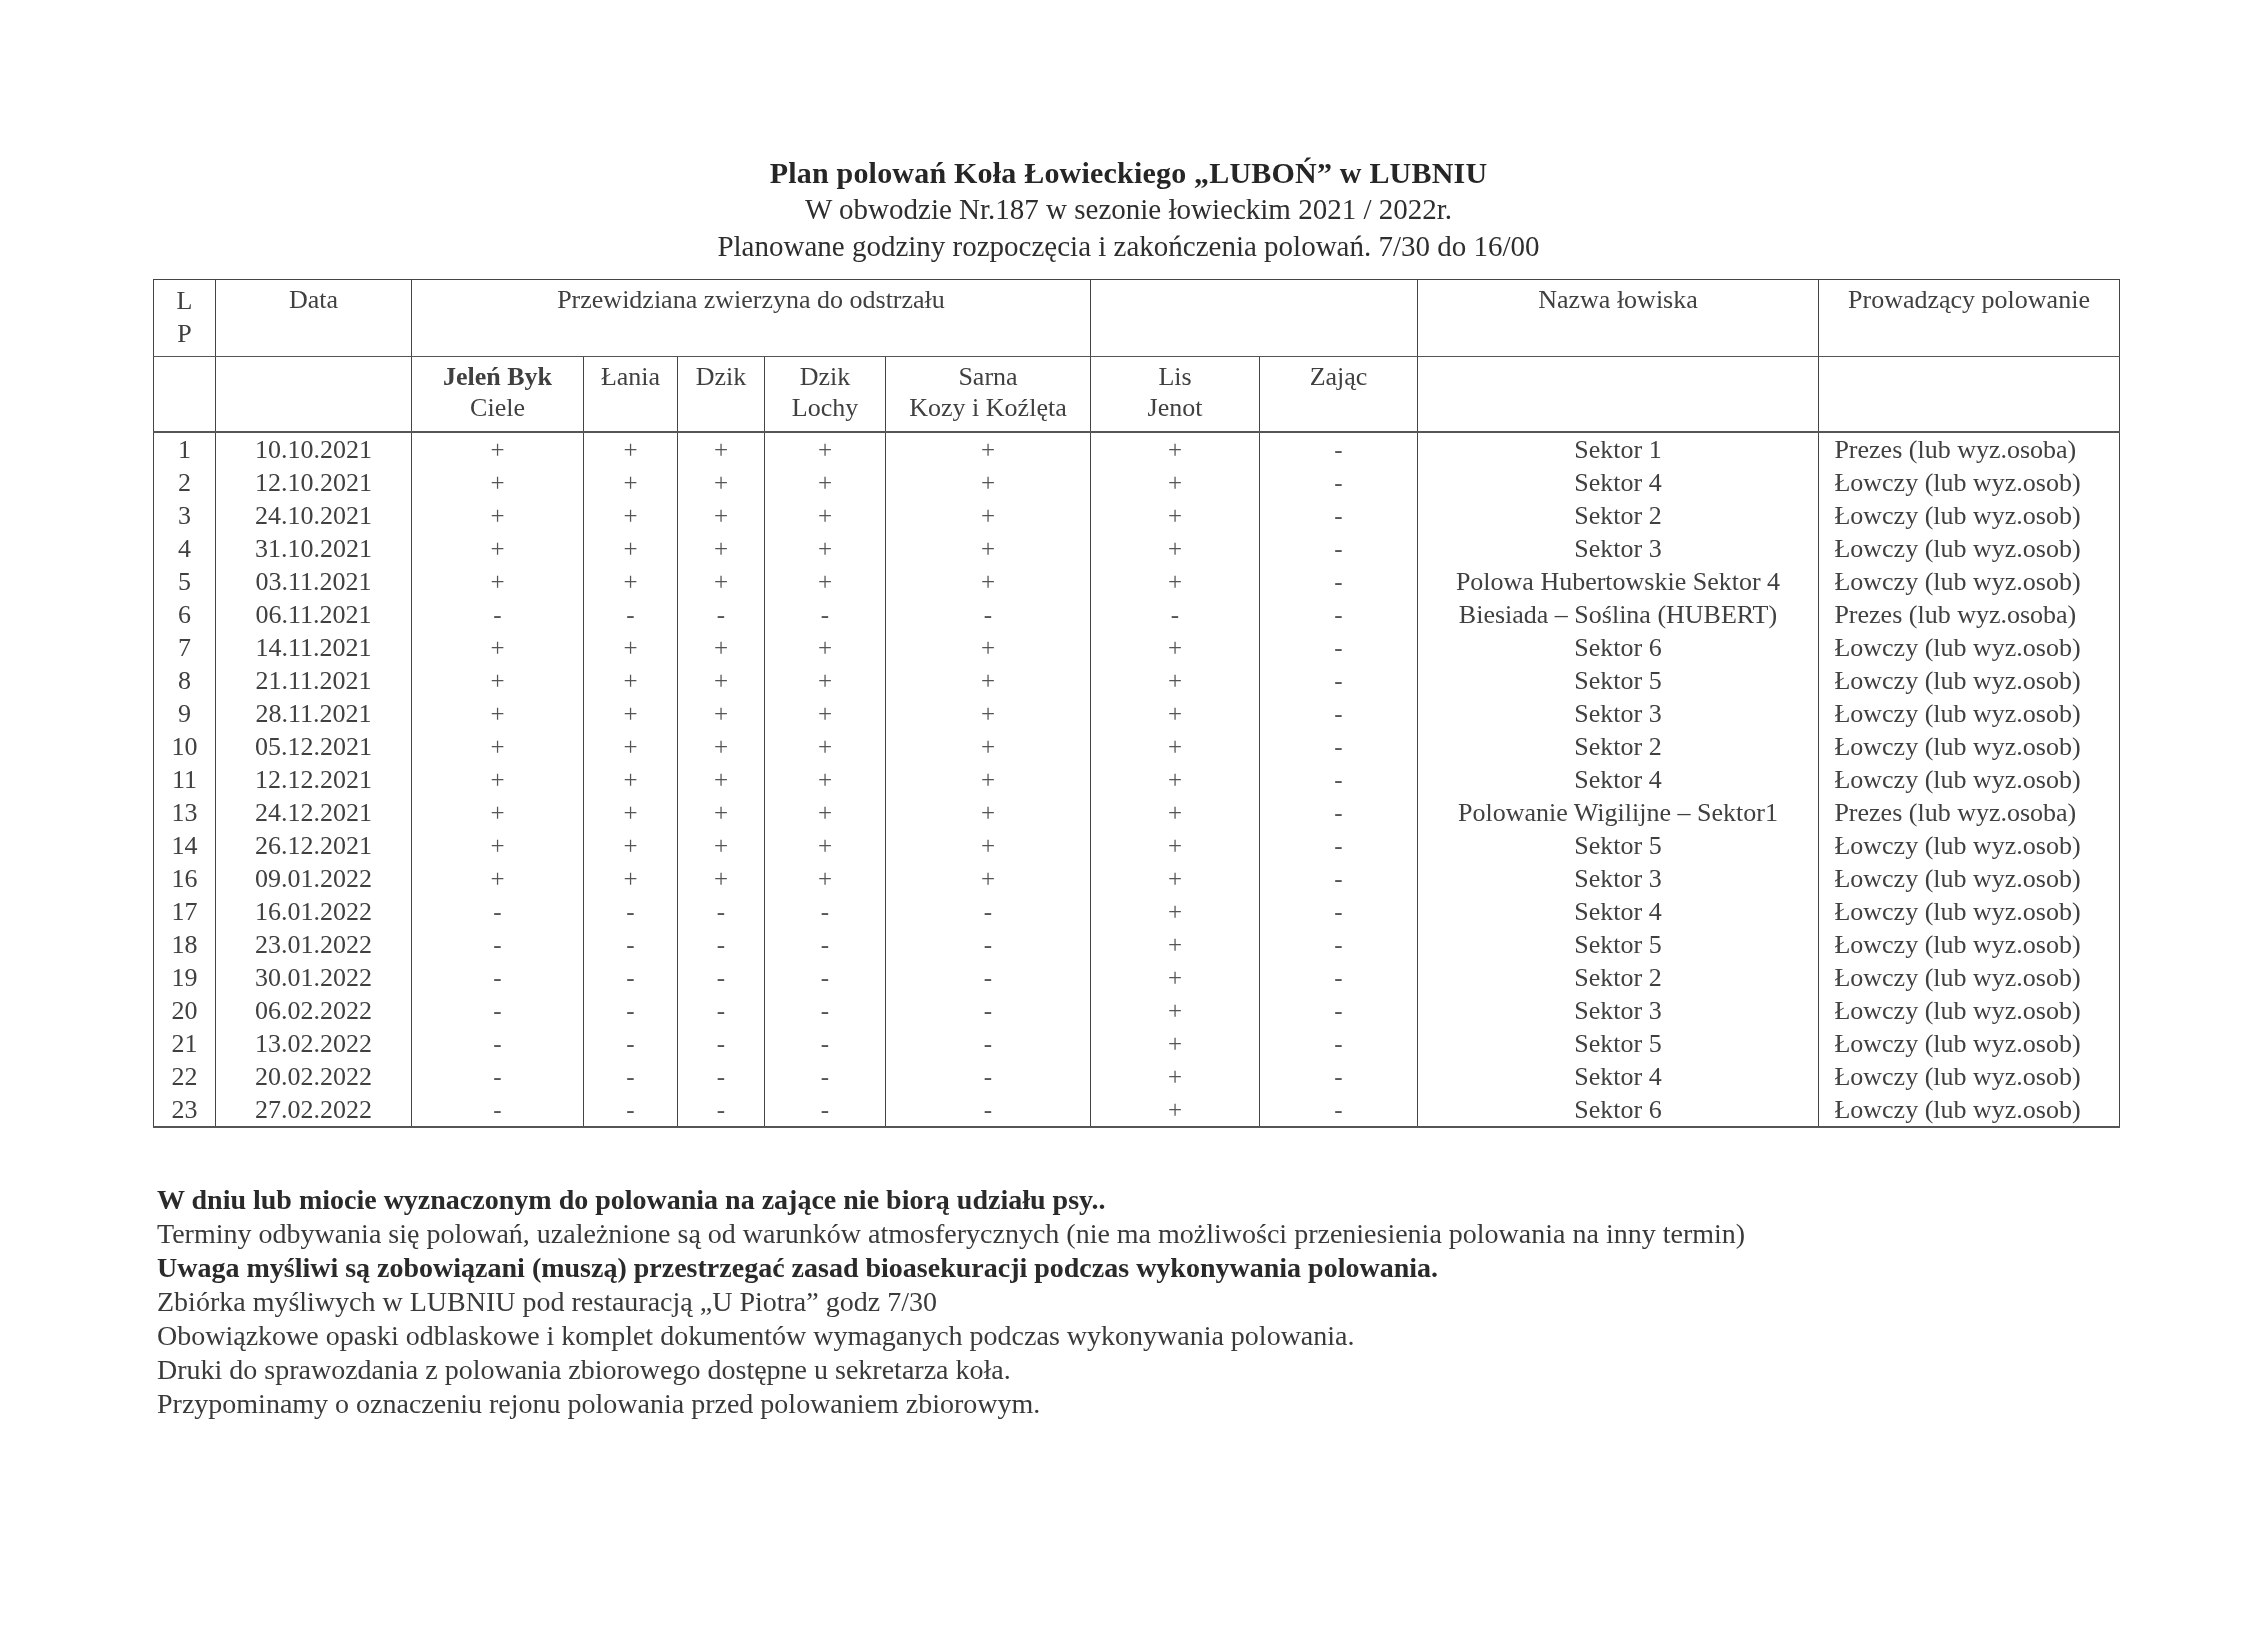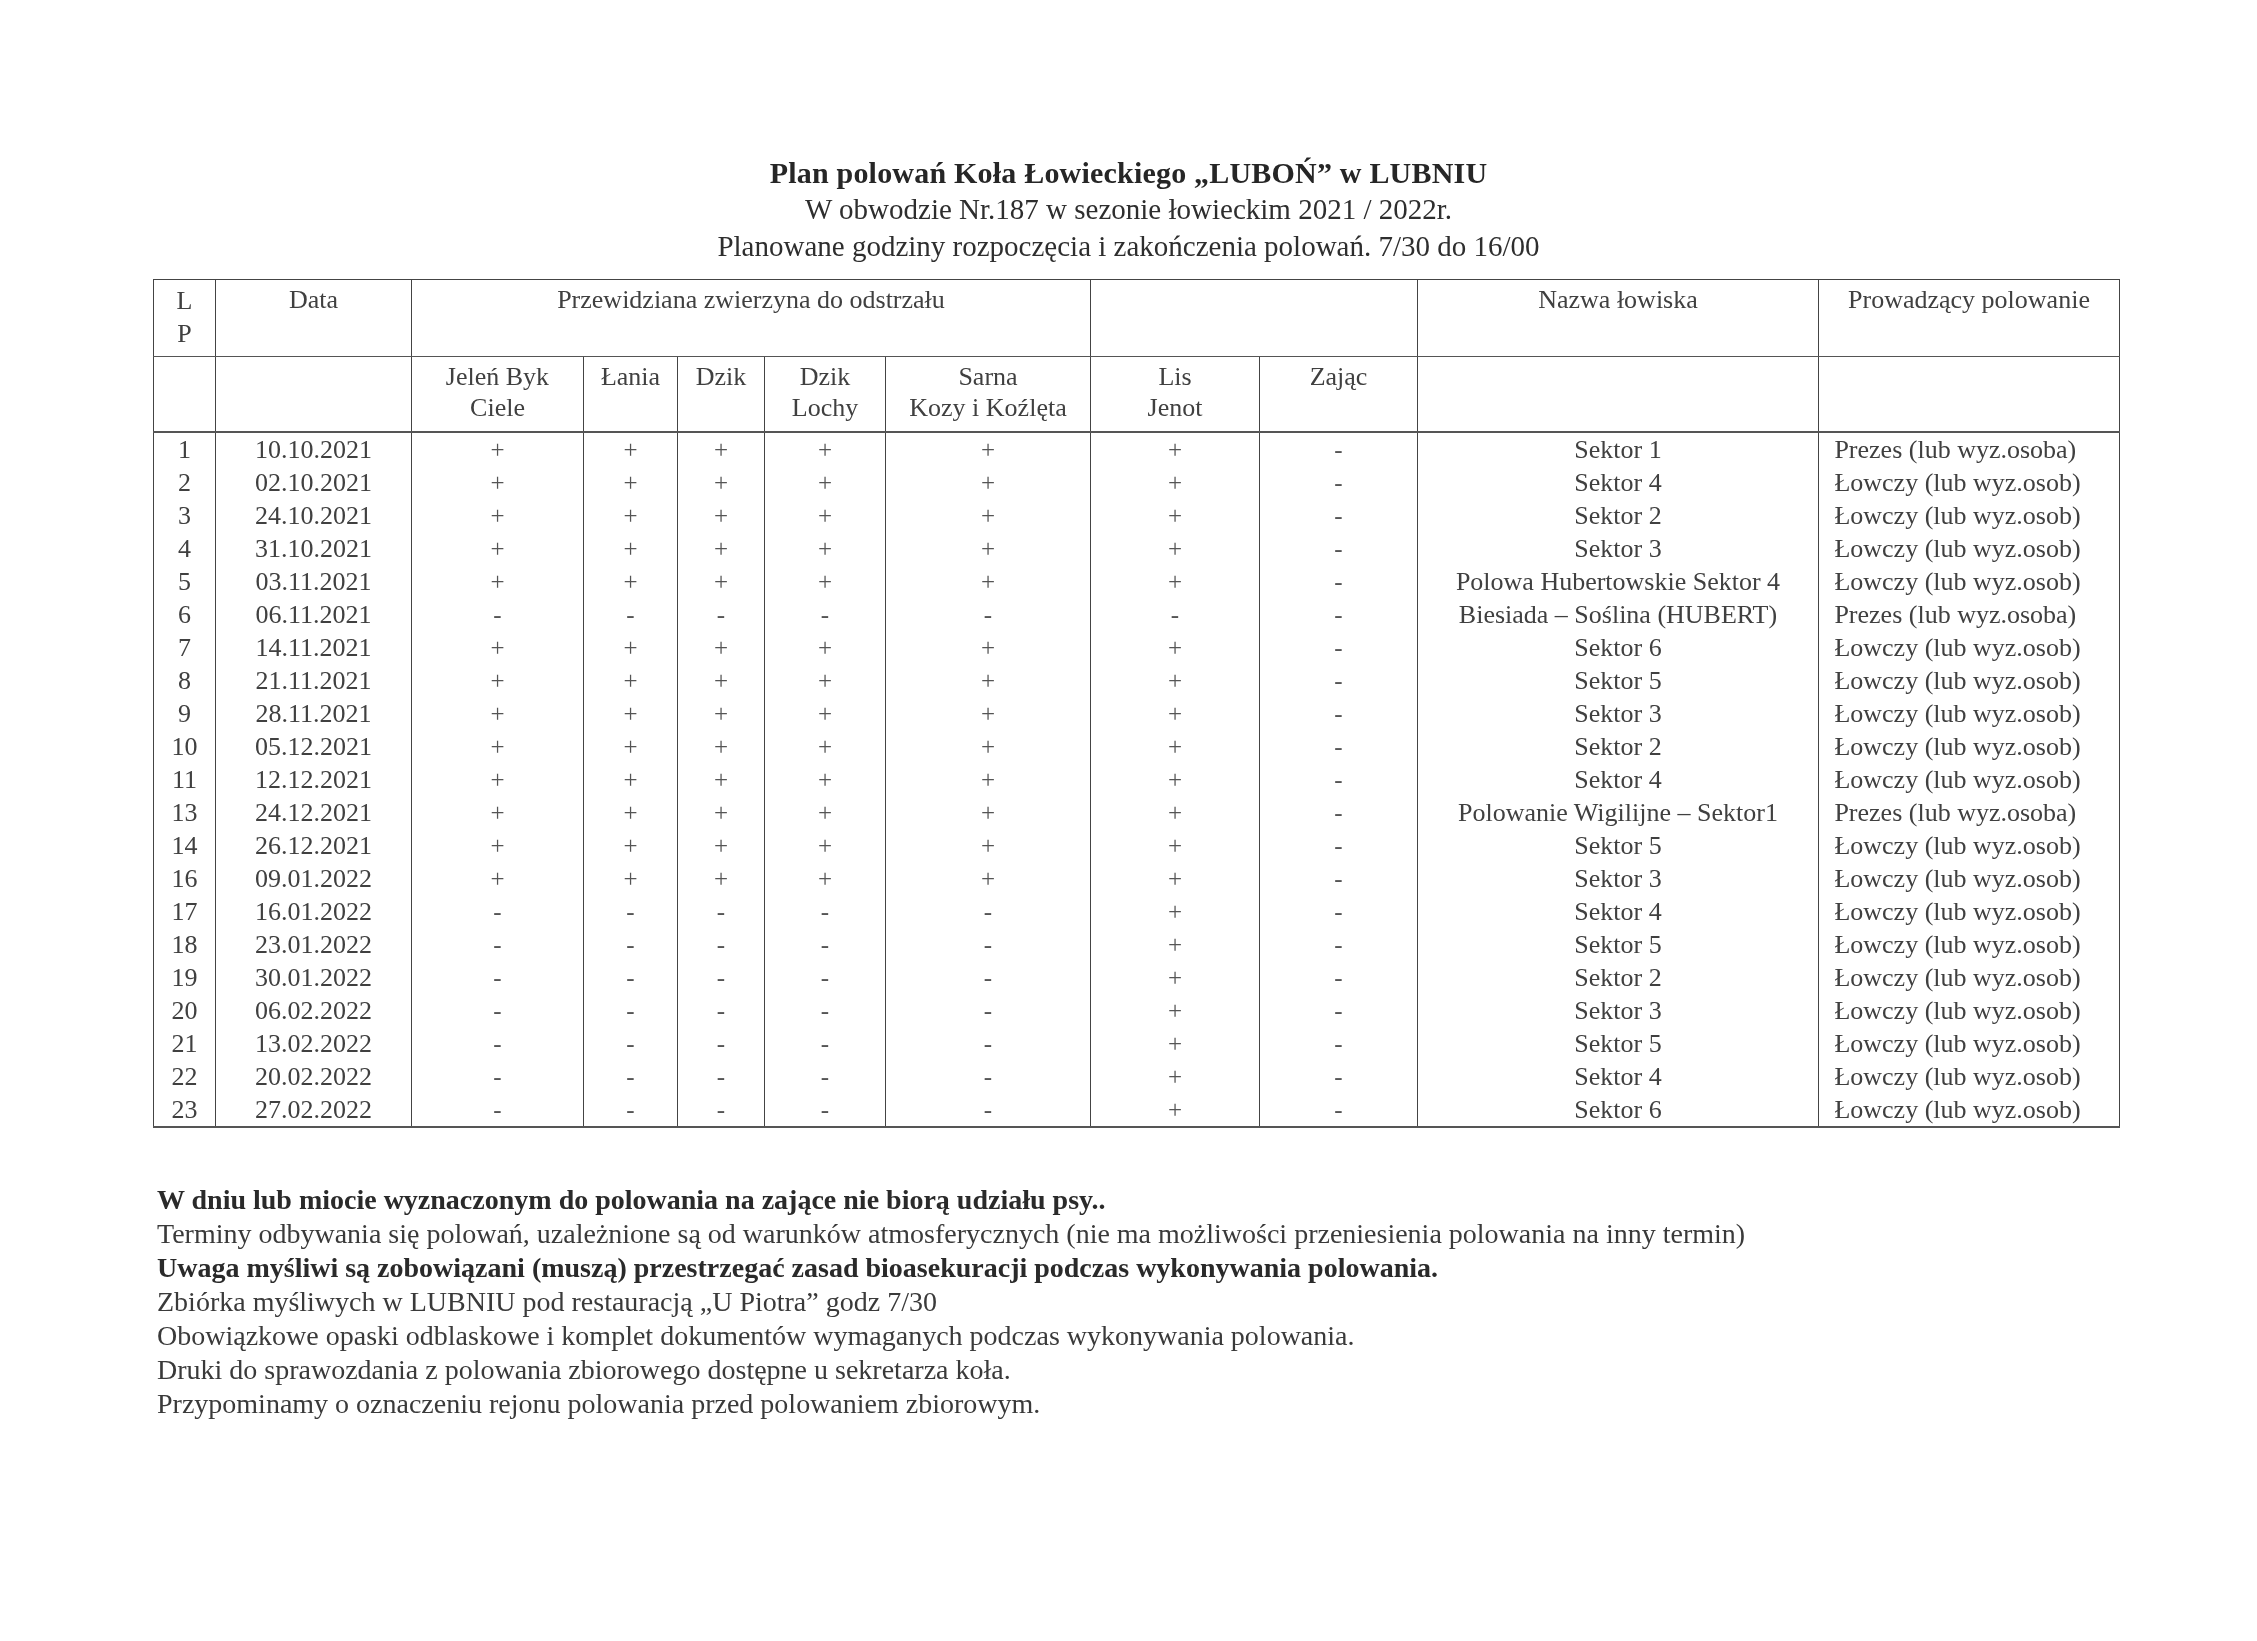--- a/index.html
+++ b/index.html
@@ -67,21 +67,21 @@
       <th>Data</th>
       <th colspan="5">Przewidziana zwierzyna  do odstrzału</th>
       <th colspan="2"></th>
       <th>Nazwa łowiska</th>
       <th>Prowadzący polowanie</th>
     </tr>
     <tr class="h2" id="game-head-row">
       <th></th>
       <th></th>
     <th>
-          <span style="display: block;">Jeleń Byk</span>
+          <span style="display: block; font-weight: bold;">Jeleń Byk</span>
           <span style="display: block;">Ciele</span>
         </th>
         <th>
           <span style="display: block;">Łania</span>
           <span style="display: block;"></span>
         </th>
         <th>
           <span style="display: block;">Dzik</span>
           <span style="display: block;"></span>
         </th>
@@ -114,21 +114,21 @@
         <td class="sym">+</td>
         <td class="sym">+</td>
         <td class="sym">+</td>
         <td class="sym">+</td>
         <td class="sym">-</td>
         <td>Sektor 1</td>
         <td class="lead">Prezes (lub wyz.osoba)</td>
       </tr>
       <tr class="row">
         <td class="lp">2</td>
-        <td>02.10.2021</td>
+        <td>12.10.2021</td>
         <td class="sym">+</td>
         <td class="sym">+</td>
         <td class="sym">+</td>
         <td class="sym">+</td>
         <td class="sym">+</td>
         <td class="sym">+</td>
         <td class="sym">-</td>
         <td>Sektor 4</td>
         <td class="lead">Łowczy (lub wyz.osob)</td>
       </tr>

